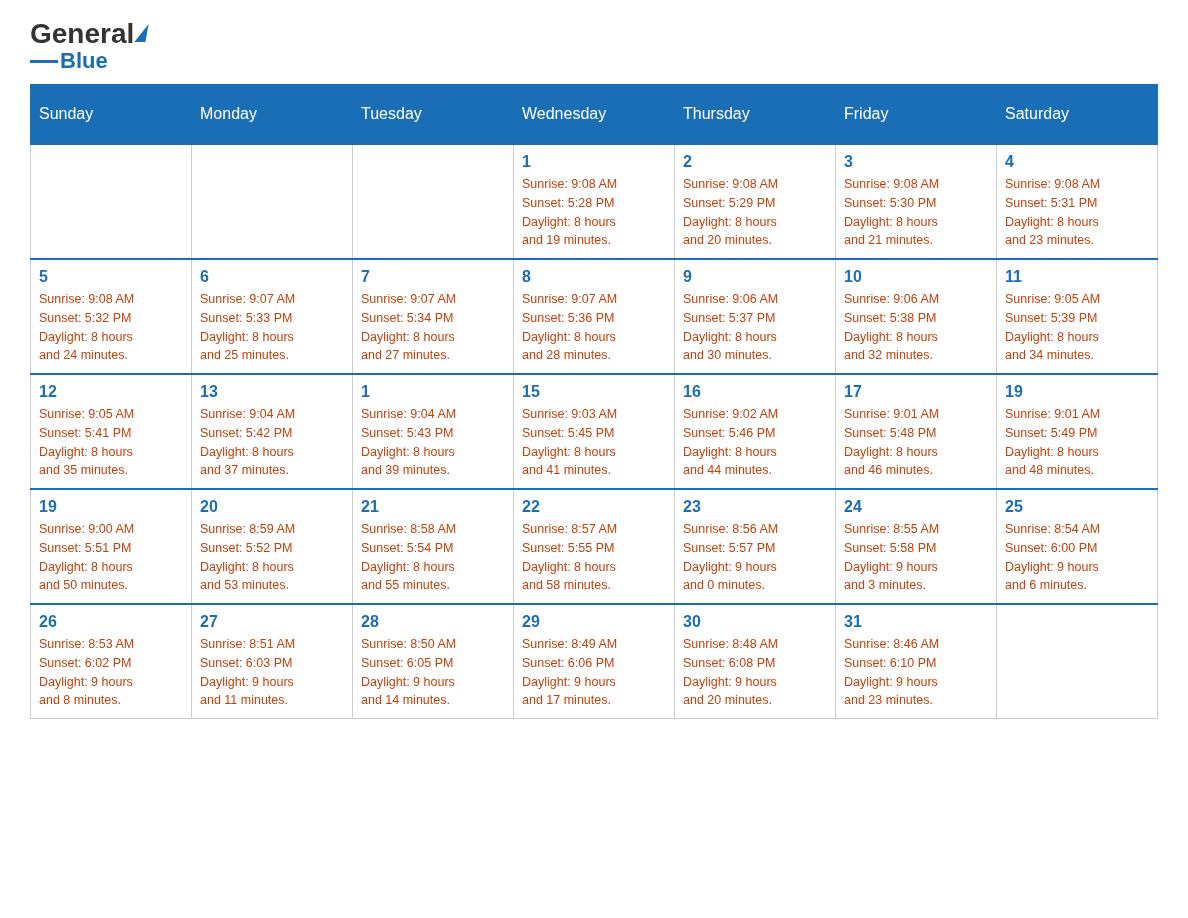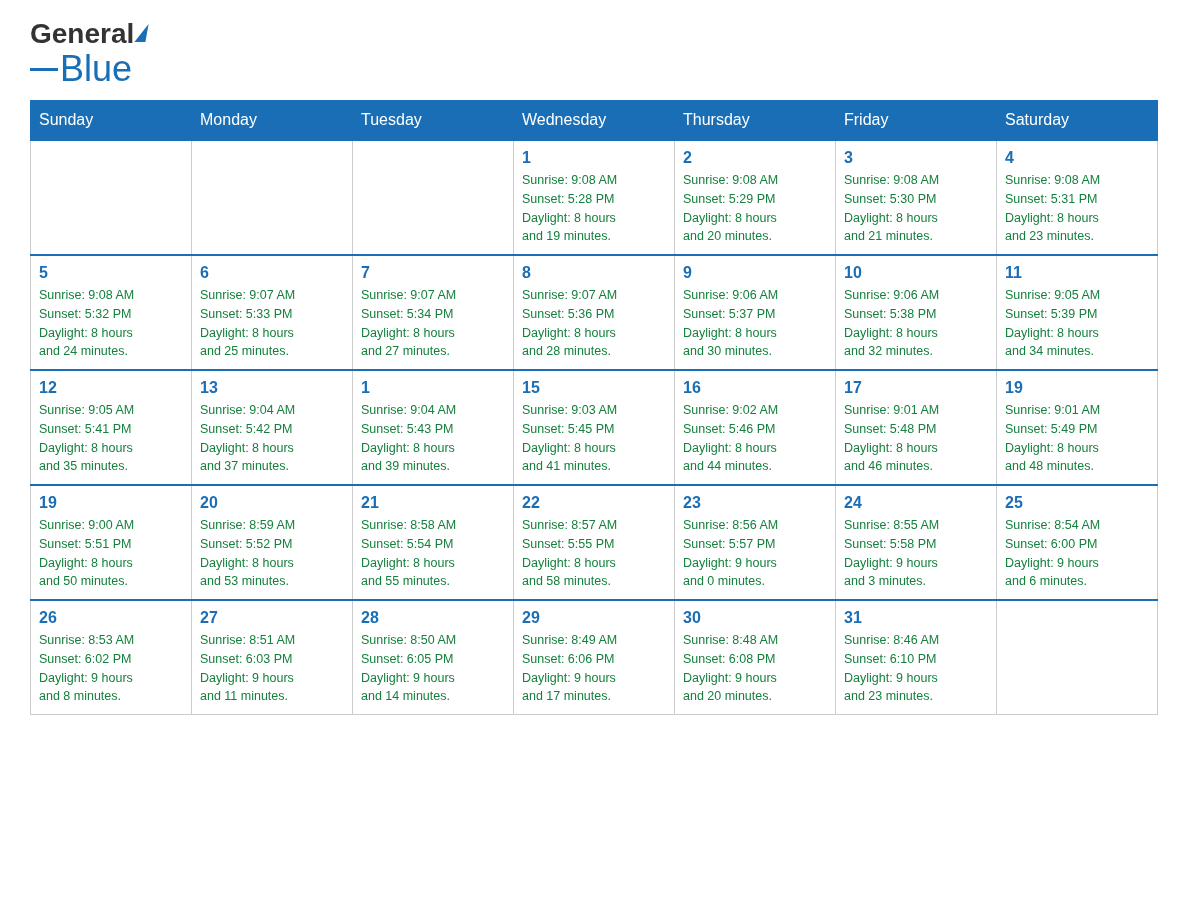--- a/index.html
+++ b/index.html
@@ -35,21 +35,21 @@
       margin-top: 4px;
     }
     .calendar {
       width: 100%;
       border-collapse: collapse;
       margin-top: 10px;
     }
     .calendar th {
       background: #1a6eb5;
       color: #fff;
-      padding: 10px 8px;
+      padding: 20px 8px;
       text-align: left;
       font-size: 16px;
       font-weight: normal;
       border: 1px solid #1a6eb5;
     }
     .calendar td {
       border: 1px solid #ccc;
       vertical-align: top;
       padding: 8px;
       width: calc(100% / 7);
@@ -60,21 +60,21 @@
     .day-number {
       font-size: 16px;
       color: #1a6eb5;
       font-weight: bold;
       display: block;
       margin-bottom: 4px;
     }
     .day-info {
       font-size: 12.5px;
       line-height: 1.5;
-      color: #15803d;
+      color: #c2410c;
     }
     .calendar tbody tr td {
       border-top: 2px solid #1a6eb5;
     }
     .calendar tbody tr:first-child td {
       border-top: 2px solid #1a6eb5;
     }
     .empty-cell {
       background: #fff;
     }
@@ -83,21 +83,21 @@
 <body>
 
 <div class="header">
   <div class="logo">
   <div style="display:flex;align-items:flex-end;line-height:1;">
     <span style="font-size:28px;font-weight:bold;color:#333;">General</span>
     <div style="width:0;height:0;border-left:11px solid transparent;border-right:0px solid transparent;border-bottom:18px solid #1a6eb5;margin-left:2px;margin-bottom:6px;transform:skewX(-10deg);"></div>
   </div>
   <div style="display:flex;align-items:center;">
     <div style="width:28px;height:3px;background:#1a6eb5;margin-right:2px;"></div>
-    <span style="font-size:36px;font-weight:normal;color:#1a6eb5;">Blue</span>
+    <span style="font-size:22px;font-weight:bold;color:#1a6eb5;">Blue</span>
   </div>
 </div>
   <div class="title-section">
     <div class="main-title"></div>
     <div class="subtitle"></div>
   </div>
 </div>
 
 <table class="calendar">
   <thead>

